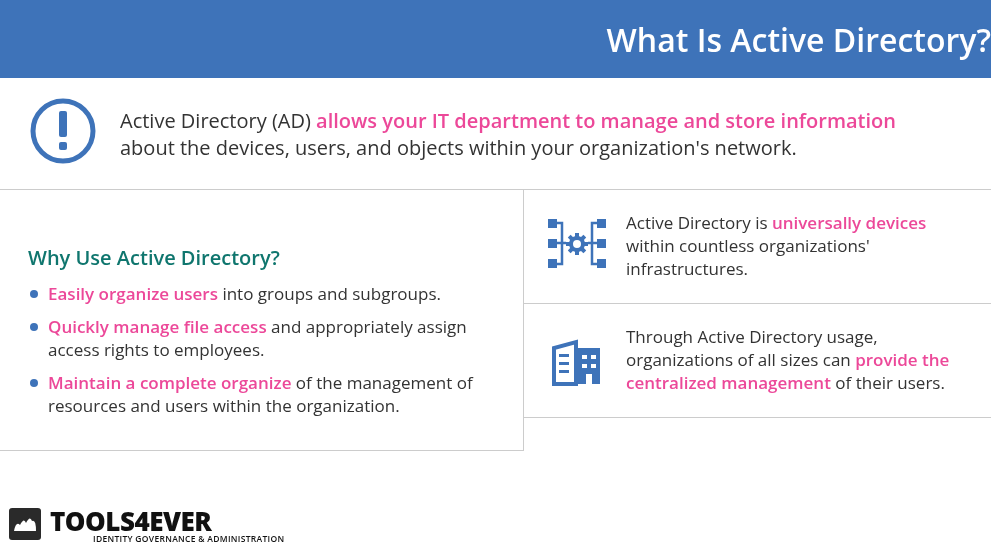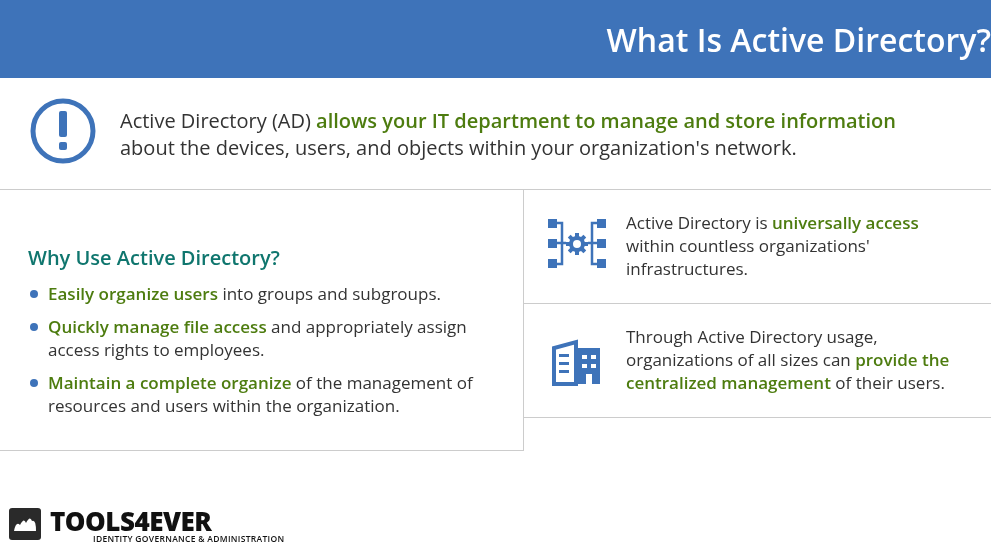--- a/index.html
+++ b/index.html
@@ -29,21 +29,21 @@
       padding: 18px 50px 18px 28px;
       gap: 22px;
       border-bottom: 1px solid #cccccc;
     }
     .intro-text {
       font-size: 20px;
       line-height: 1.35;
       color: #333333;
     }
     .highlight {
-      color: #4d7c0f;
+      color: #ec4899;
       font-weight: 600;
     }
     .content-row {
       display: flex;
     }
     .left-col {
       flex: 1;
       padding: 18px 28px 22px 28px;
       border-bottom: 1px solid #cccccc;
     }
@@ -181,21 +181,21 @@
               <line x1="11" y1="0" x2="7" y2="0"></line>
               <line x1="-7.8" y1="-7.8" x2="-5" y2="-5"></line>
               <line x1="7.8" y1="-7.8" x2="5" y2="-5"></line>
               <line x1="-7.8" y1="7.8" x2="-5" y2="5"></line>
               <line x1="7.8" y1="7.8" x2="5" y2="5"></line>
             </g>
           </g>
         </svg>
       </span>
       <div class="info-text">
-        <span>Active Directory is </span><span class="highlight">universally access</span><span> within countless organizations' infrastructures.</span>
+        <span>Active Directory is </span><span class="highlight">universally devices</span><span> within countless organizations' infrastructures.</span>
       </div>
     </div>
 
     <div class="info-block">
       <span class="icon-wrap">
         <svg width="62" height="60" viewBox="0 0 62 60">
           <path d="M8 20 L8 56 L30 56 L30 14 L8 20 Z" fill="none" stroke="#3e73b9" stroke-width="4"></path>
           <rect x="13" y="26" width="10" height="3" fill="#3e73b9"></rect>
           <rect x="13" y="34" width="10" height="3" fill="#3e73b9"></rect>
           <rect x="13" y="42" width="10" height="3" fill="#3e73b9"></rect>

